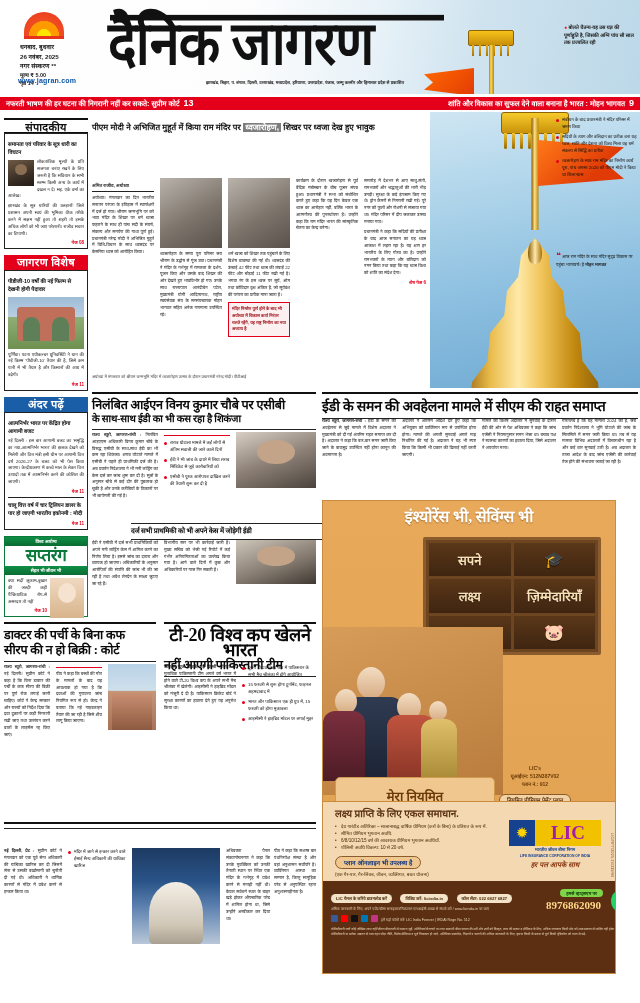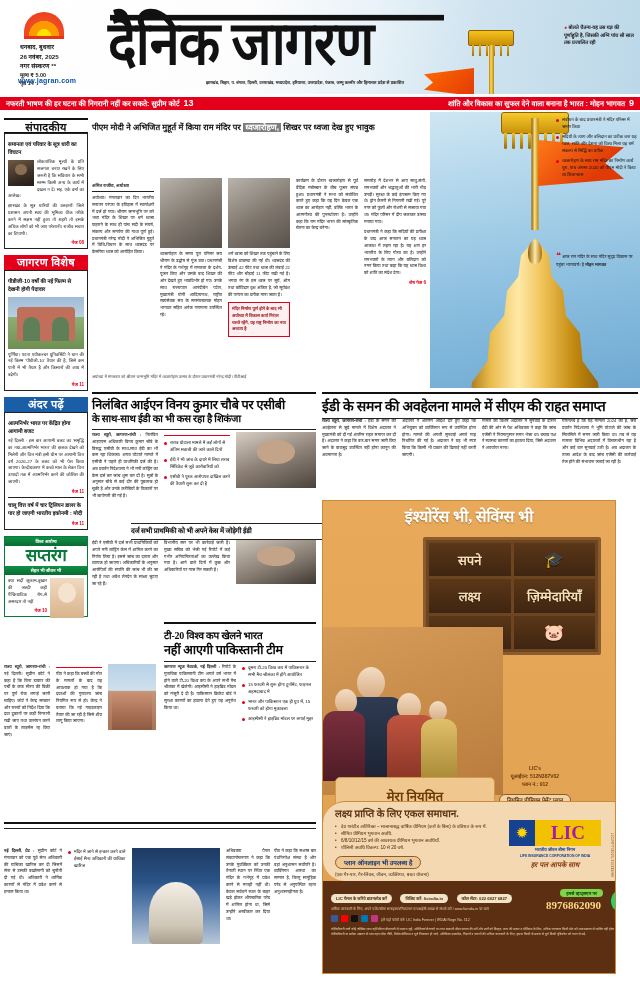--- a/index.html
+++ b/index.html
@@ -292,21 +292,21 @@
     font-family:"Liberation Serif","DejaVu Serif",serif;
   }
   #nj-lic{ font-size:5px; color:#6b3a06; font-weight:bold; }
   #nj-meta{ font-size:5px; color:#6b3a06; font-weight:bold; line-height:1.5; margin-top:2px;}
   #nj-pill{
     margin-top:3px; display:inline-block; border:1px solid #8a5c2d; border-radius:9px;
     padding:1px 7px; font-size:5.6px; font-weight:bold; color:#5d3414; background:#f3d3a4;
   }
   #lic-offer{
     position:absolute; left:0; bottom:92px; width:318px; padding:4px 12px;
-    background:#f3d8b2; border-top:1px solid #c98c3c;border-radius:22px;
+    background:#f3d8b2; border-top:1px solid #c98c3c;
   }
   #lic-offer h4{ font-size:10px; color:#5d3414; font-weight:900; margin-bottom:3px;
     font-family:"Liberation Serif","DejaVu Serif",serif;}
   #lic-offer ul{ list-style:none; }
   #lic-offer li{ font-size:4.6px; color:#4a2a08; line-height:1.55; position:relative; padding-left:6px;}
   #lic-offer li::before{content:"•"; position:absolute; left:0; color:#4a2a08;}
   #online-pill{
     display:inline-block; margin-top:3px; background:#f0c88f; border:1px solid #8a5c2d;
     border-radius:9px; padding:1px 8px; font-size:6.4px; font-weight:900; color:#12357c;
   }
@@ -581,35 +581,41 @@
   <div class="abs" style="left:402px; top:418px; width:74px;">
     <div class="newscol">अदालत ने अंतरिम आदेश देते हुए कहा कि अभियुक्त को व्यक्तिगत रूप से उपस्थित होना होगा। मामले की अगली सुनवाई अगले माह निर्धारित की गई है। अदालत ने यह भी स्पष्ट किया कि किसी भी प्रकार की ढिलाई नहीं बरती जाएगी।</div>
   </div>
   <div class="abs" style="left:482px; top:418px; width:74px;">
     <div class="newscol">मामले की विशेष अदालत में सुनवाई के दौरान ईडी की ओर से पेश अधिवक्ता ने कहा कि जांच एजेंसी ने नियमानुसार समन भेजा था। बचाव पक्ष ने स्वास्थ्य कारणों का हवाला दिया, जिसे अदालत ने अपर्याप्त माना।</div>
   </div>
   <div class="abs" style="left:562px; top:418px; width:74px;">
     <div class="newscol">गौरतलब है कि यह मामला 2024 का है, जब प्रवर्तन निदेशालय ने भूमि घोटाले की जांच के सिलसिले में समन जारी किया था। तब से यह मामला विभिन्न अदालतों में विचाराधीन रहा है और कई बार सुनवाई टली है। अब अदालत के ताजा आदेश के बाद जांच एजेंसी की कार्रवाई तेज होने की संभावना जताई जा रही है।</div>
   </div>
 
+  <div class="abs" style="left:4px; top:618px; width:152px;">
+    <div class="hr-thick"></div>
+    <div class="sec-head" style="font-size:12.5px;line-height:15px;">डाक्टर की पर्ची के बिना कफ</div>
+    <div class="sec-head" style="font-size:12.5px;line-height:15px;">सीरप की न हो बिक्री : कोर्ट</div>
+    <div class="hr-thin"></div>
+  </div>
   <div class="abs" style="left:4px; top:664px; width:46px;">
     <div class="newscol"><b class="dateline">राज्य ब्यूरो, जागरण•रांची :</b>
       <span>नई दिल्ली। सुप्रीम कोर्ट ने कहा है कि बिना डाक्टर की पर्ची के कफ सीरप की बिक्री पर पूर्ण रोक लगाई जानी चाहिए। कोर्ट ने केन्द्र सरकार और राज्यों को निर्देश दिया कि दवा दुकानों पर कड़ी निगरानी रखी जाए तथा उल्लंघन करने वालों के लाइसेंस रद्द किए जाएं।</span></div>
   </div>
   <div class="abs" style="left:56px; top:664px; width:46px;">
     <div class="hr-red"></div>
     <div class="newscol">पीठ ने कहा कि बच्चों की मौत के मामलों के बाद यह आवश्यक हो गया है कि दवाओं की गुणवत्ता जांच नियमित रूप से हो। केन्द्र ने बताया कि नई गाइडलाइन तैयार की जा रही है जिसे शीघ्र लागू किया जाएगा।</div>
   </div>
   <div class="abs" style="left:108px; top:664px; width:48px;">
     <div class="bldg-photo" style="height:66px"></div>
   </div>
 
   <div class="abs" style="left:164px; top:618px; width:152px;">
     <div class="hr-thick"></div>
-    <div class="sec-head" style="font-size:10px;line-height:15px;">टी-20 विश्व कप खेलने भारत</div>
+    <div class="sec-head" style="font-size:18px;line-height:15px;text-align:center;">टी-20 विश्व कप खेलने भारत</div>
     <div class="sec-head" style="font-size:12.5px;line-height:15px;">नहीं आएगी पाकिस्तानी टीम</div>
     <div class="hr-thin"></div>
   </div>
   <div class="abs" style="left:164px; top:664px; width:72px;">
     <div class="newscol"><b class="dateline">जागरण न्यूज नेटवर्क, नई दिल्ली :</b>
       <span>रिपोर्ट के मुताबिक पाकिस्तानी टीम अगले वर्ष भारत में होने वाले टी-20 विश्व कप के अपने सभी मैच श्रीलंका में खेलेगी। आइसीसी ने हाइब्रिड मॉडल को मंजूरी दे दी है। पाकिस्तान क्रिकेट बोर्ड ने सुरक्षा कारणों का हवाला देते हुए यह अनुरोध किया था।</span></div>
   </div>
   <div class="abs" style="left:242px; top:664px; width:74px;">
     <ul class="bullets">
       <li>दूसरा टी-20 विश्व कप में पाकिस्तान के सभी मैच श्रीलंका में होंगे आयोजित</li>

